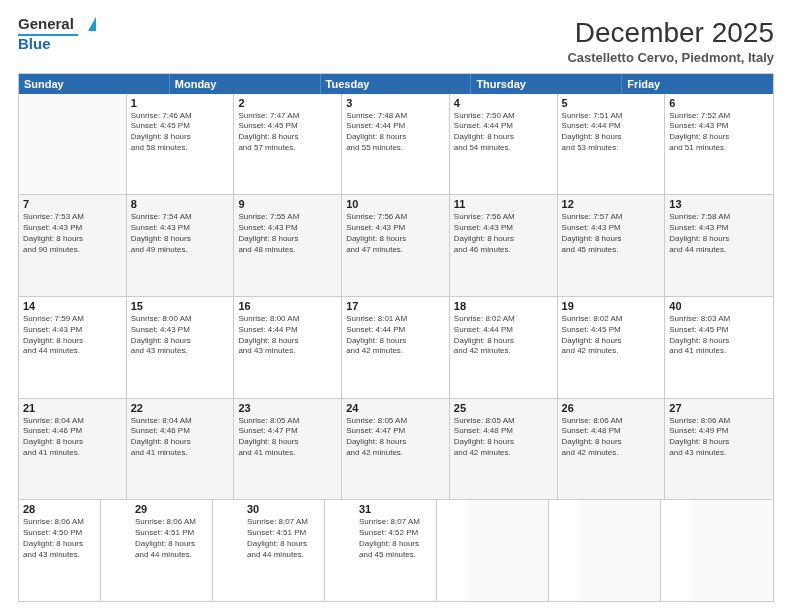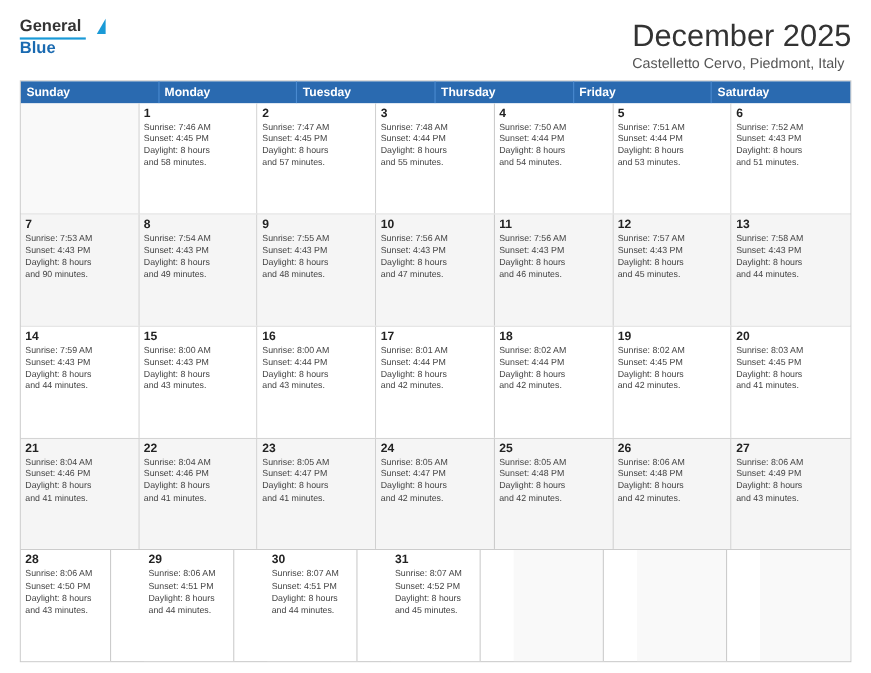--- a/index.html
+++ b/index.html
@@ -42,40 +42,42 @@
       margin-left: 2px;
       vertical-align: middle;
     }
     .logo-line {
       width: 60px;
       height: 2px;
       background: #1a9ad7;
       margin-top: 1px;
     }
     .title-block {
+      text-align: right;
     }
     .main-title {
       font-size: 28px;
       font-weight: normal;
       color: #333;
       line-height: 1.2;
     }
     .subtitle {
       font-size: 13px;
       color: #555;
+      font-weight: bold;
     }
     .calendar {
       flex: 1;
       display: flex;
       flex-direction: column;
       border: 1px solid #ccc;
     }
     .cal-header {
       display: grid;
-      grid-template-columns: repeat(6, 1fr);
+      grid-template-columns: repeat(5, 1fr);
       background: #2a6ab0;
     }
     .cal-header-cell {
       color: #fff;
       font-size: 11px;
       font-weight: bold;
       padding: 4px 5px;
       text-align: left;
       border-right: 1px solid #4a8ad0;
     }
@@ -135,21 +137,20 @@
     </div>
   </div>
 
   <div class="calendar">
     <div class="cal-header">
       <div class="cal-header-cell">Sunday</div>
       <div class="cal-header-cell">Monday</div>
       <div class="cal-header-cell">Tuesday</div>
       <div class="cal-header-cell">Thursday</div>
       <div class="cal-header-cell">Friday</div>
-      <div class="cal-header-cell">Saturday</div>
     </div>
     <div class="cal-body" id="cal-body">
     <div class="cal-row">
           <div class="cal-cell empty"></div>
           <div class="cal-cell">
             <div class="day-num">1</div>
             <div class="cell-line">Sunrise: 7:46 AM</div>
             <div class="cell-line">Sunset: 4:45 PM</div>
             <div class="cell-line">Daylight: 8 hours</div>
             <div class="cell-line">and 58 minutes.</div>
@@ -278,21 +279,21 @@
             <div class="cell-line">and 42 minutes.</div>
           </div>
           <div class="cal-cell">
             <div class="day-num">19</div>
             <div class="cell-line">Sunrise: 8:02 AM</div>
             <div class="cell-line">Sunset: 4:45 PM</div>
             <div class="cell-line">Daylight: 8 hours</div>
             <div class="cell-line">and 42 minutes.</div>
           </div>
           <div class="cal-cell">
-            <div class="day-num">20</div>
+            <div class="day-num">40</div>
             <div class="cell-line">Sunrise: 8:03 AM</div>
             <div class="cell-line">Sunset: 4:45 PM</div>
             <div class="cell-line">Daylight: 8 hours</div>
             <div class="cell-line">and 41 minutes.</div>
           </div>
         </div>
         <div class="cal-row">
           <div class="cal-cell alt">
             <div class="day-num">21</div>
             <div class="cell-line">Sunrise: 8:04 AM</div>

